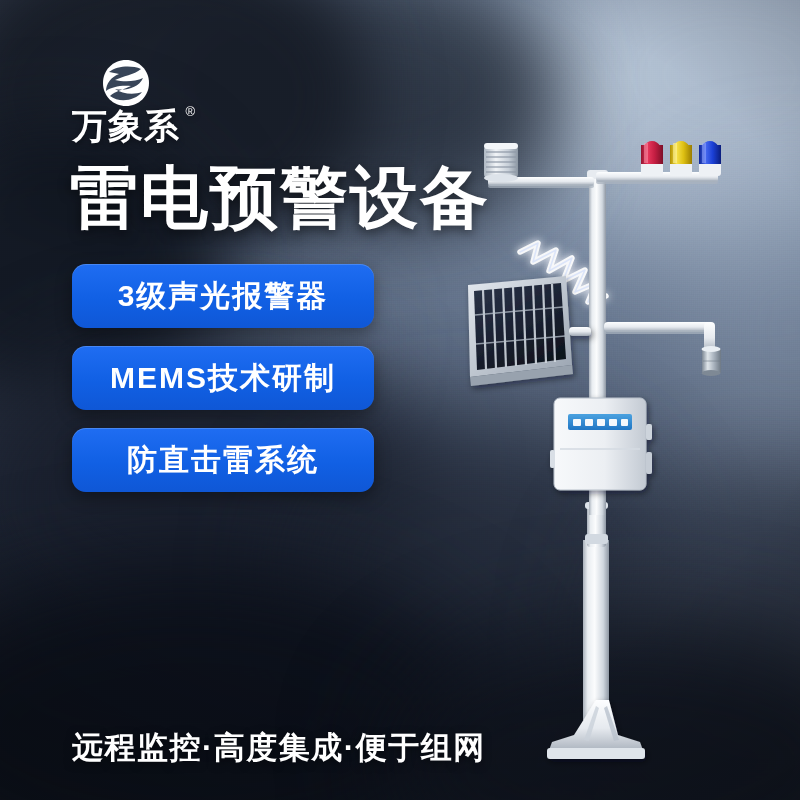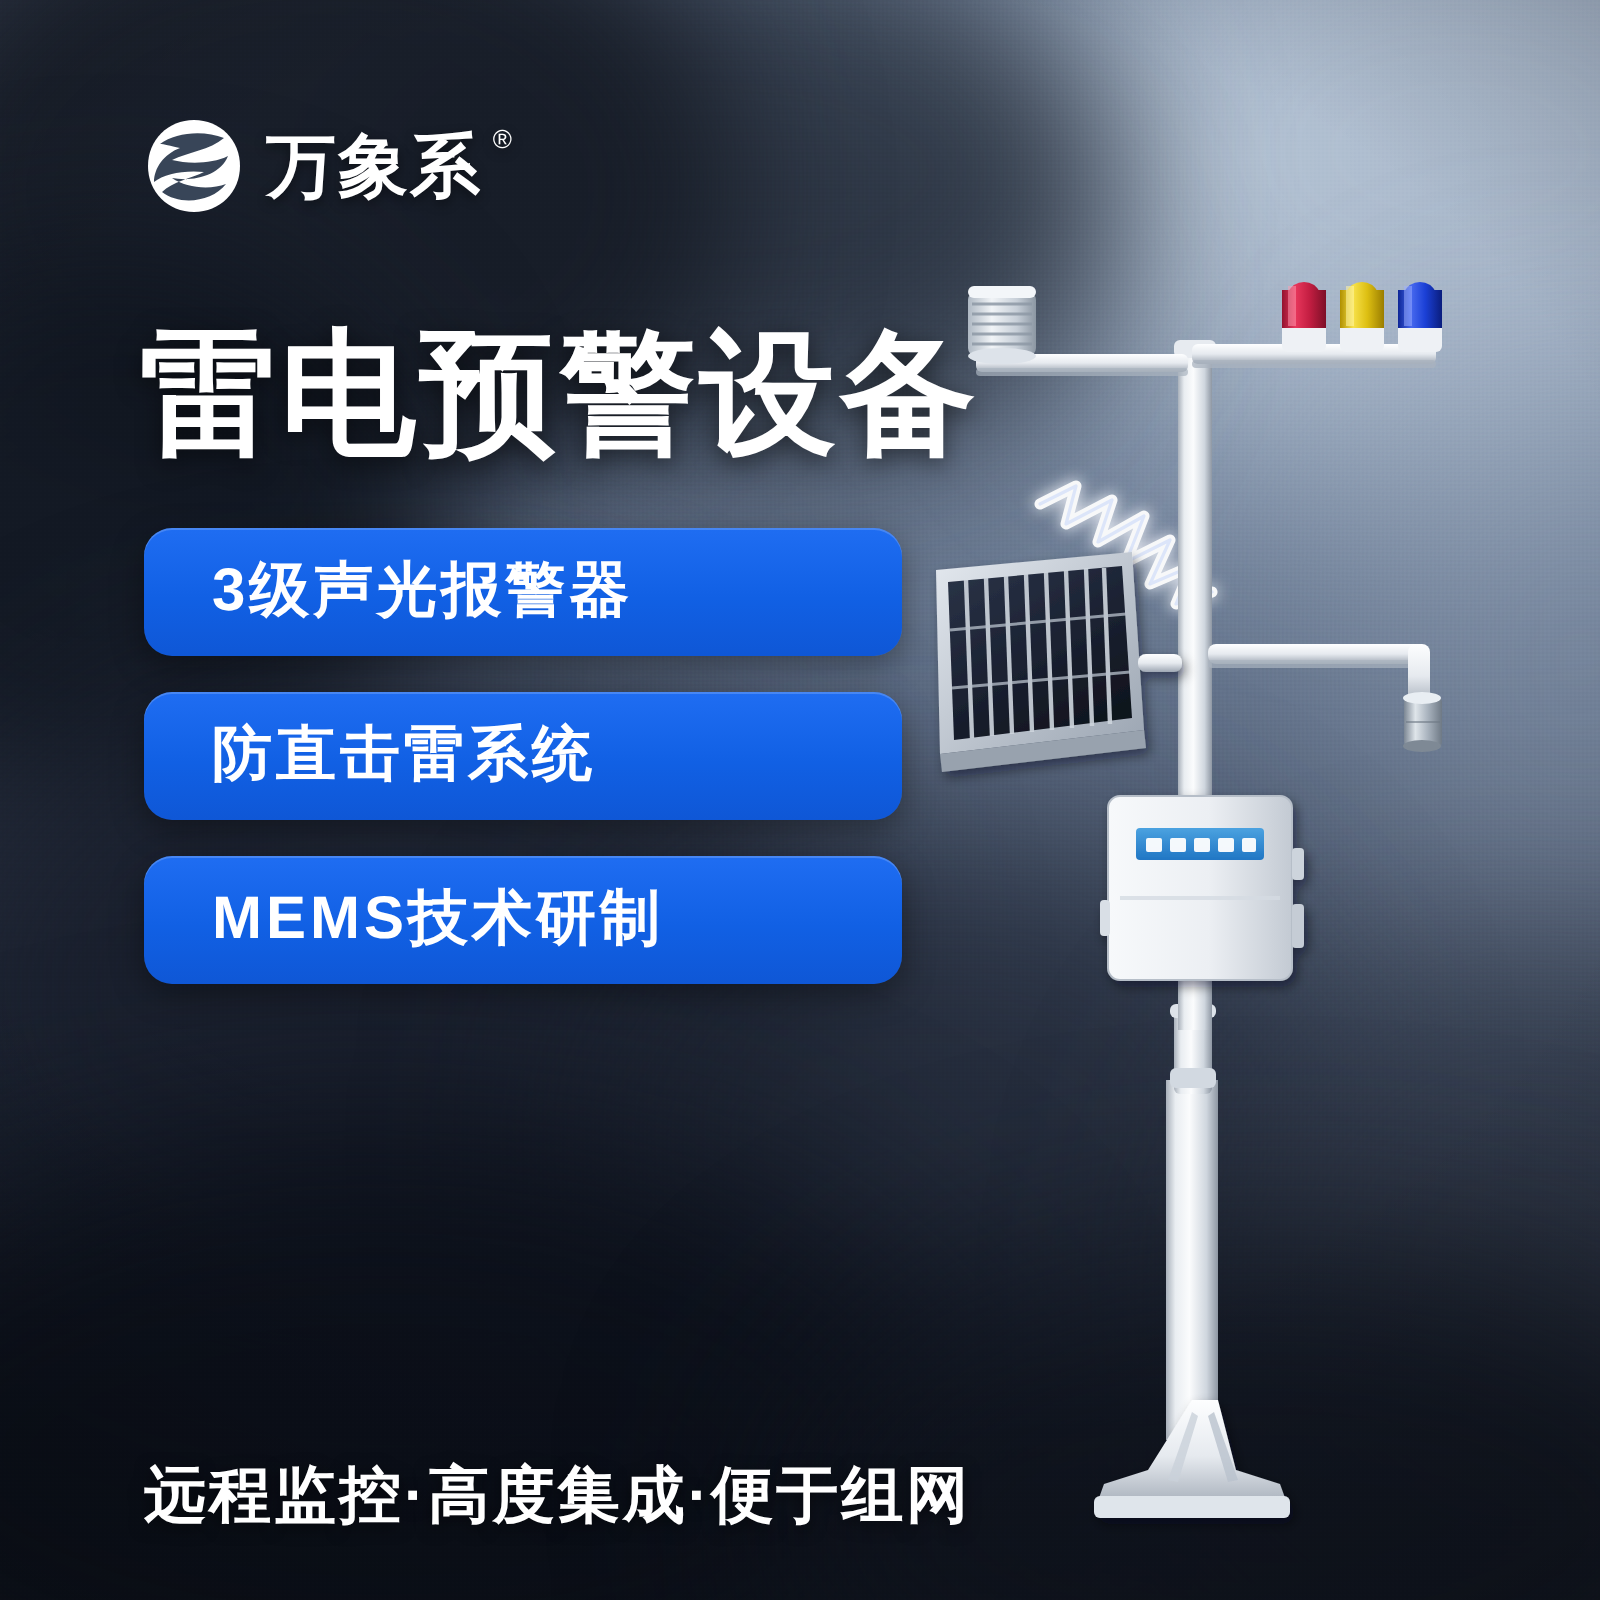--- a/index.html
+++ b/index.html
@@ -35,36 +35,36 @@
   .c-light3{left:120px;top:250px;width:240px;height:180px;background:rgba(120,136,158,.3);filter:blur(46px);}
   .grain{position:absolute;inset:0;opacity:.22;mix-blend-mode:overlay;
     background-image:
       repeating-linear-gradient(0deg,rgba(255,255,255,.05) 0 1px,rgba(0,0,0,.05) 1px 2px),
       repeating-linear-gradient(90deg,rgba(255,255,255,.04) 0 1px,rgba(0,0,0,.04) 1px 2px);
   }
   .vign{position:absolute;inset:0;
     background:radial-gradient(120% 95% at 50% 42%, rgba(0,0,0,0) 45%, rgba(0,0,0,.45) 100%);}
 
   
-  .brand{position:absolute;left:72px;top:58px;display:flex;align-items:center;gap:11px;}
+  .brand{position:absolute;left:72px;top:58px;display:flex;align-items:center;flex-direction:column;}
   .brand-mark{width:50px;height:50px;flex:none;}
   .brand-name{position:relative;color:#fff;font-size:35px;font-weight:700;letter-spacing:1px;
     line-height:1;text-shadow:0 2px 6px rgba(0,0,0,.45);}
   .brand-r{position:absolute;top:-3px;right:-16px;font-size:13px;font-weight:400;}
 
   
   .headline{position:absolute;left:70px;top:163px;color:#fff;font-size:68px;font-weight:700;
     letter-spacing:2px;line-height:1;text-shadow:0 3px 12px rgba(0,0,0,.55);}
 
   
   .pills{position:absolute;left:72px;top:264px;display:flex;flex-direction:column;gap:18px;}
-  .pill{width:345px;height:64px;border-radius:14px;
+  .pill{width:302px;height:64px;border-radius:14px;
     background:linear-gradient(180deg,#1f6df2 0%,#1160e4 55%,#0f57d6 100%);
     box-shadow:0 5px 16px rgba(0,0,0,.35), inset 0 1px 0 rgba(255,255,255,.18);
-    display:flex;align-items:center;justify-content:flex-start;padding-left:34px;}
+    display:flex;align-items:center;justify-content:center;}
   .pill span{color:#fff;font-size:30px;font-weight:700;letter-spacing:2px;line-height:1;}
 
   
   .tagline{position:absolute;left:72px;top:732px;color:#fff;font-size:31px;font-weight:700;
     letter-spacing:1.5px;line-height:1;text-shadow:0 2px 8px rgba(0,0,0,.55);}
 
   
   .product{position:absolute;left:0;top:0;width:800px;height:800px;pointer-events:none;}
   .product svg{display:block;}
 </style>
@@ -298,22 +298,22 @@
     </div>
   </div>
 
   <div class="headline">雷电预警设备</div>
 
   <div class="pills">
     <div class="pill">
       <span>3级声光报警器</span>
     </div>
     <div class="pill">
+      <span>MEMS技术研制</span>
+    </div>
+    <div class="pill">
       <span>防直击雷系统</span>
     </div>
-    <div class="pill">
-      <span>MEMS技术研制</span>
-    </div>
   </div>
 
   <div class="tagline">远程监控·高度集成·便于组网</div>
 
 </div>
 
 </body></html>

